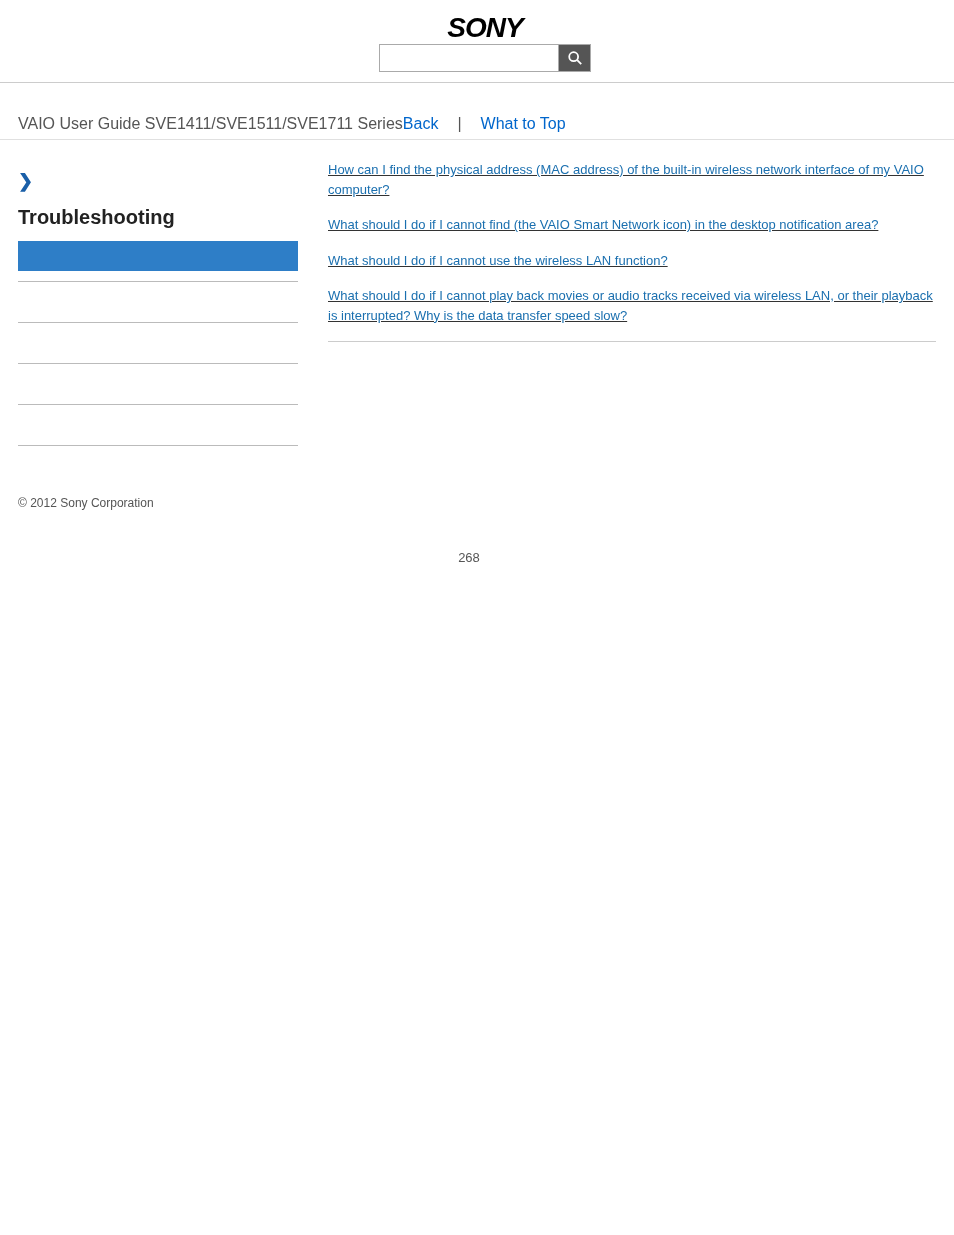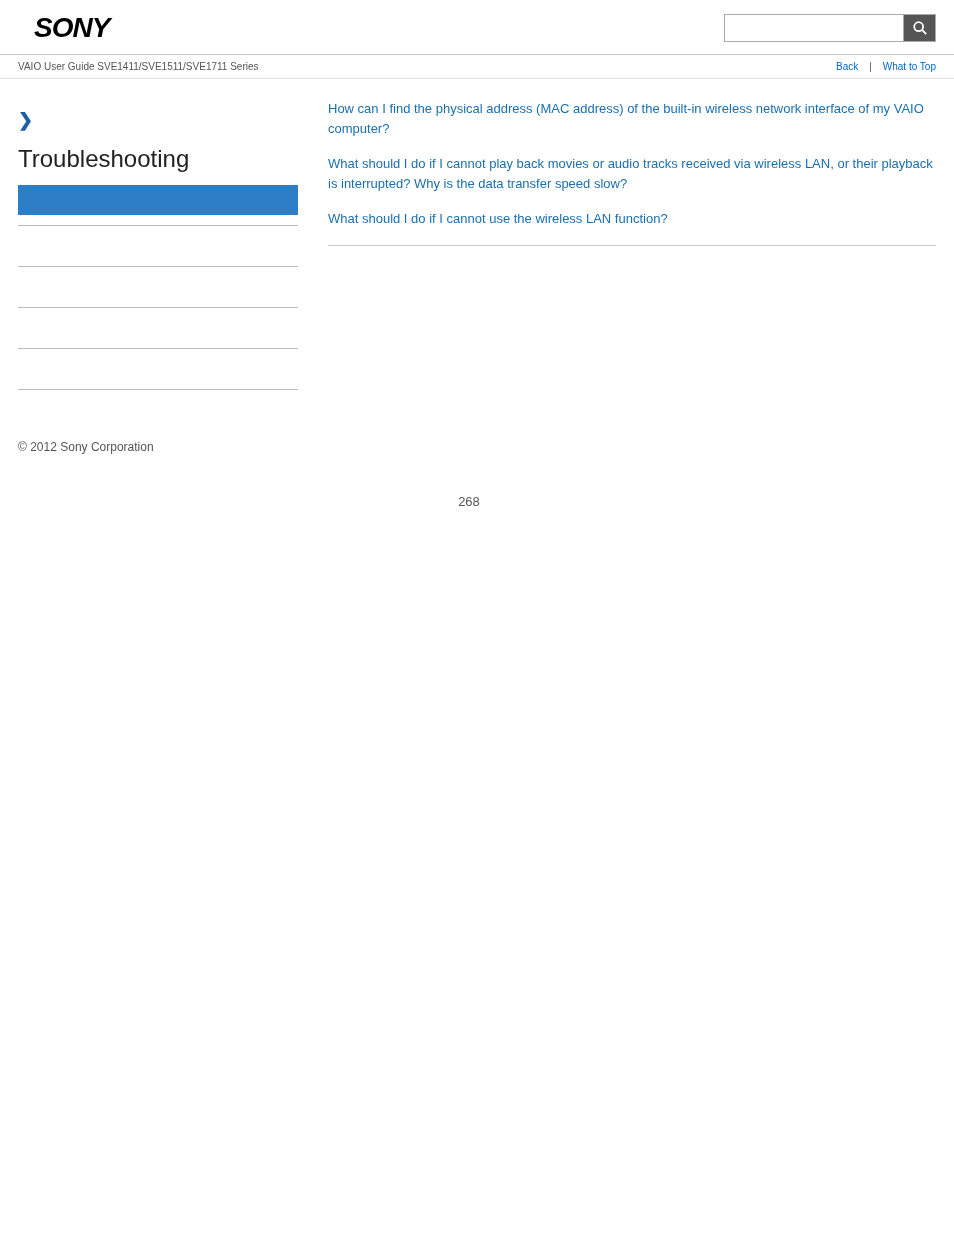--- a/index.html
+++ b/index.html
@@ -17,20 +17,21 @@
       min-height: 1235px;
     }
 
     
     .header {
       display: flex;
       align-items: center;
       justify-content: space-between;
       padding: 12px 18px 10px 34px;
       border-bottom: 1px solid #ccc;
+      flex-direction: column;
     }
 
     .sony-logo {
       font-size: 28px;
       font-weight: 900;
       font-style: italic;
       color: #000;
       letter-spacing: -1px;
     }
 
@@ -65,30 +66,30 @@
       height: 16px;
       fill: none;
       stroke: #fff;
       stroke-width: 2;
     }
 
     
     .nav-bar {
       display: flex;
       align-items: center;
-      justify-content: space-between;
       padding: 6px 18px;
-      font-size: 10px;
+      font-size: 16px;
       color: #555;
       border-bottom: 1px solid #e0e0e0;
+      margin-top: 26px;
     }
 
     .nav-links {
       display: flex;
-      gap: 11px;
+      gap: 19px;
       align-items: center;
     }
 
     .nav-link {
       color: #0066cc;
       text-decoration: none;
       cursor: pointer;
     }
 
     .nav-separator {
@@ -112,22 +113,22 @@
 
     .breadcrumb-arrow {
       color: #1a5fa8;
       font-size: 18px;
       font-weight: bold;
       margin-bottom: 14px;
       display: block;
     }
 
     .sidebar-title {
-      font-size: 24px;
-      font-weight: normal;
+      font-size: 20px;
+      font-weight: bold;
       color: #222;
       margin-bottom: 12px;
     }
 
     .sidebar-active-item {
       background: #2e7ec7;
       height: 30px;
       margin-bottom: 8px;
       border-radius: 0;
     }
@@ -141,20 +142,21 @@
     .sidebar-item-link {
       display: block;
       height: 20px;
       margin-bottom: 4px;
     }
 
     
     .content {
       flex: 1;
       padding-left: 10px;
+      text-decoration: underline;
     }
 
     .content-link {
       display: block;
       color: #1a6faf;
       text-decoration: none;
       margin-bottom: 16px;
       font-size: 13px;
       line-height: 1.5;
       cursor: pointer;
@@ -220,22 +222,23 @@
     <hr class="sidebar-divider">
     <div class="sidebar-item-link"></div>
     <hr class="sidebar-divider">
     <div class="sidebar-item-link"></div>
     <hr class="sidebar-divider">
   </div>
 
   <div class="content">
 
   <a class="content-link">How can I find the physical address (MAC address) of the built-in wireless network interface of my VAIO computer?</a>
+      <a class="content-link">What should I do if I cannot find (the VAIO Smart Network icon) in the desktop notification area?</a>
+      <a class="content-link">What should I do if I cannot use the wireless LAN function?</a>
       <a class="content-link">What should I do if I cannot play back movies or audio tracks received via wireless LAN, or their playback is interrupted? Why is the data transfer speed slow?</a>
-      <a class="content-link">What should I do if I cannot use the wireless LAN function?</a>
       <hr class="content-divider">
     </div>
 
 </div>
 
 <div class="footer">
   <span>© 2012 Sony Corporation</span>
 </div>
 
 <div class="page-number">268</div>

